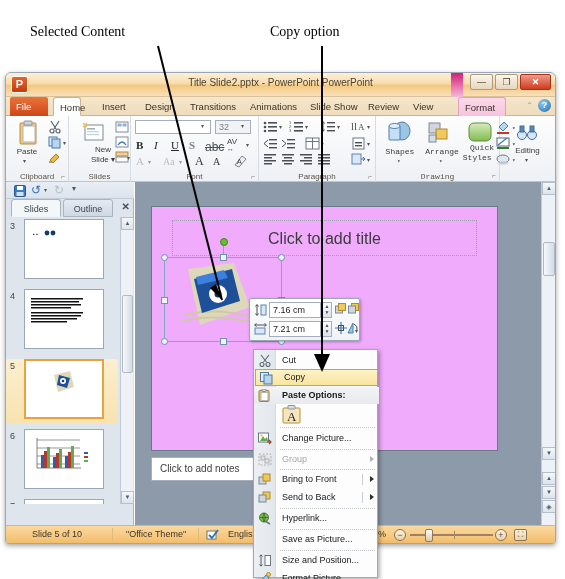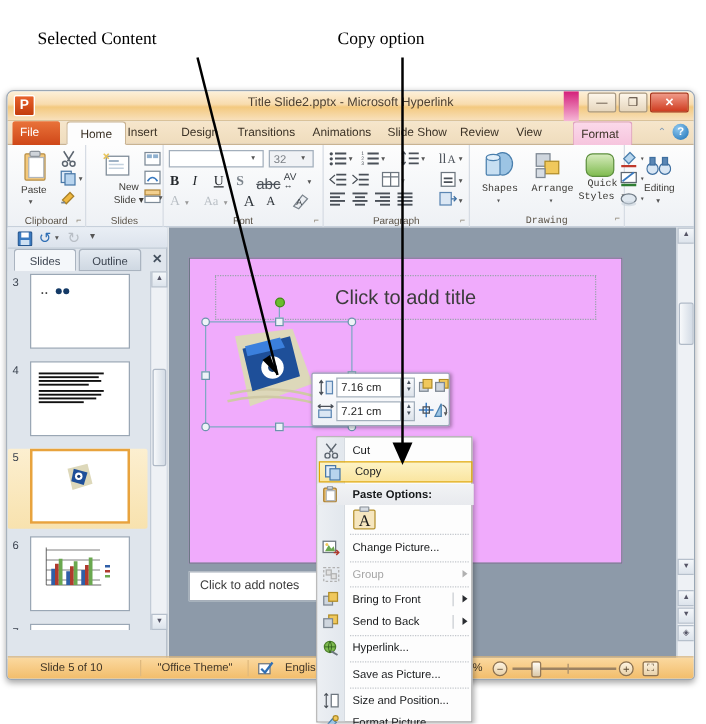--- a/index.html
+++ b/index.html
@@ -344,32 +344,32 @@
     <line x1="158" y1="46" x2="222" y2="300" stroke="#000" stroke-width="2"></line>
     <polygon points="222,300 210,288 216,284" fill="#000"></polygon>
     <line x1="322" y1="46" x2="322" y2="368" stroke="#000" stroke-width="2"></line>
     <polygon points="322,372 314,354 330,354" fill="#000"></polygon>
   </svg>
 
   <div id="ppt-window">
 
     <div class="titlebar">
       <div class="app-logo">P</div>
-      <div class="title-text">Title Slide2.pptx  -  Microsoft Hyperlink</div>
+      <div class="title-text">Title Slide2.pptx  -  PowerPoint PowerPoint</div>
       <div class="ctx-tab-marker"></div>
       <div class="wincontrols">
         <div class="wbtn">—</div>
         <div class="wbtn">❐</div>
         <div class="wbtn close">✕</div>
       </div>
     </div>
 
     <div class="tabstrip">
       <div class="tab file" style="left:4px;width:38px;">File</div>
-      <div class="tab active" style="left:47px;width:48px;text-align:center;">Home</div>
+      <div class="tab active" style="left:47px;width:28px;">Home</div>
       <div class="tab" style="left:90px;width:40px;">Insert</div>
       <div class="tab" style="left:133px;width:42px;">Design</div>
       <div class="tab" style="left:178px;width:57px;">Transitions</div>
       <div class="tab" style="left:238px;width:57px;">Animations</div>
       <div class="tab" style="left:298px;width:55px;">Slide Show</div>
       <div class="tab" style="left:356px;width:42px;">Review</div>
       <div class="tab" style="left:401px;width:35px;">View</div>
       <div class="tab contextual" style="left:452px;width:48px;">Format</div>
       <div class="help-icons">
         <div class="help-caret">⌃</div>

